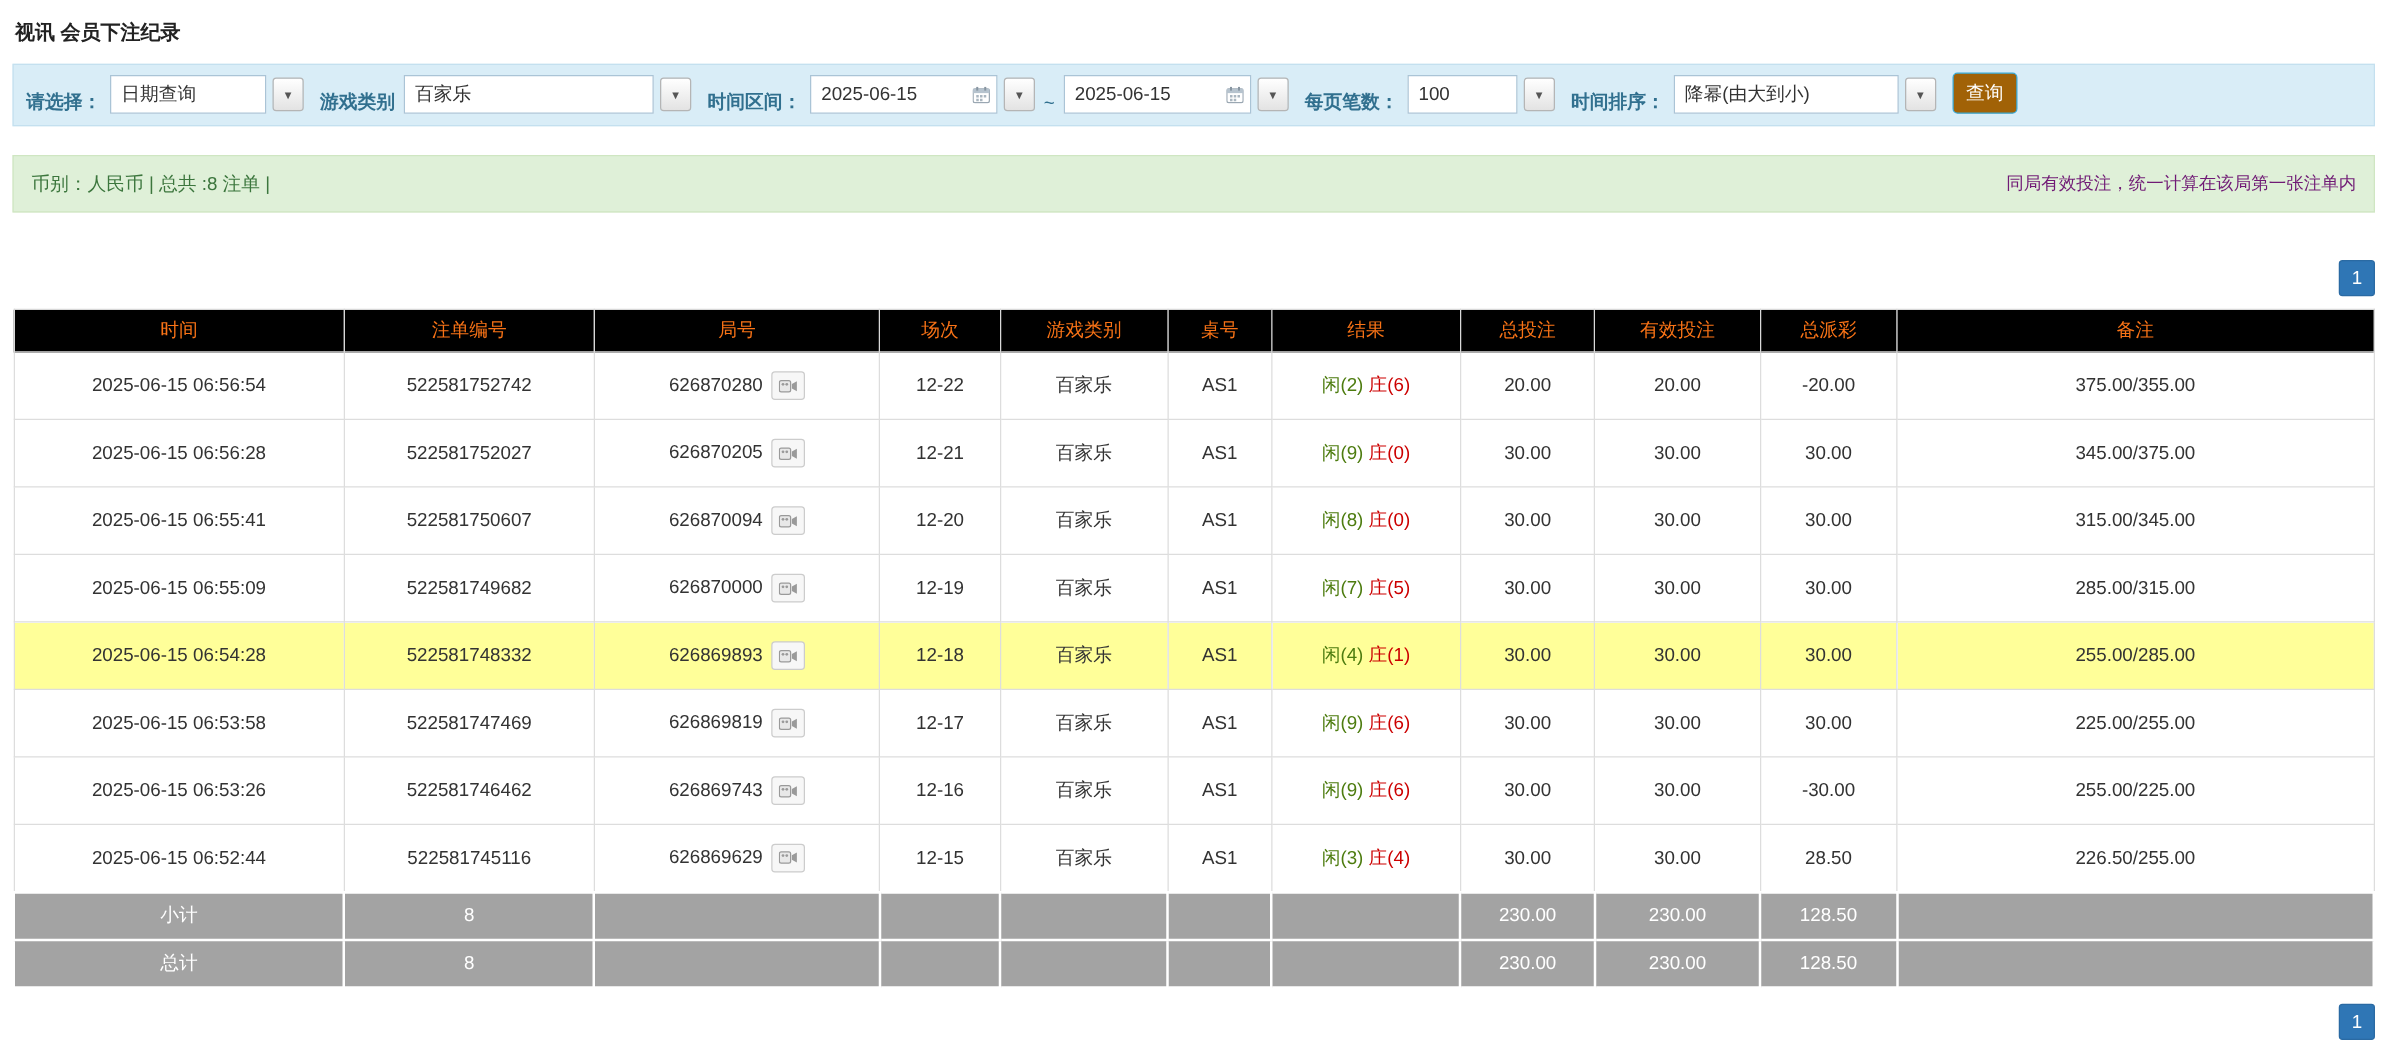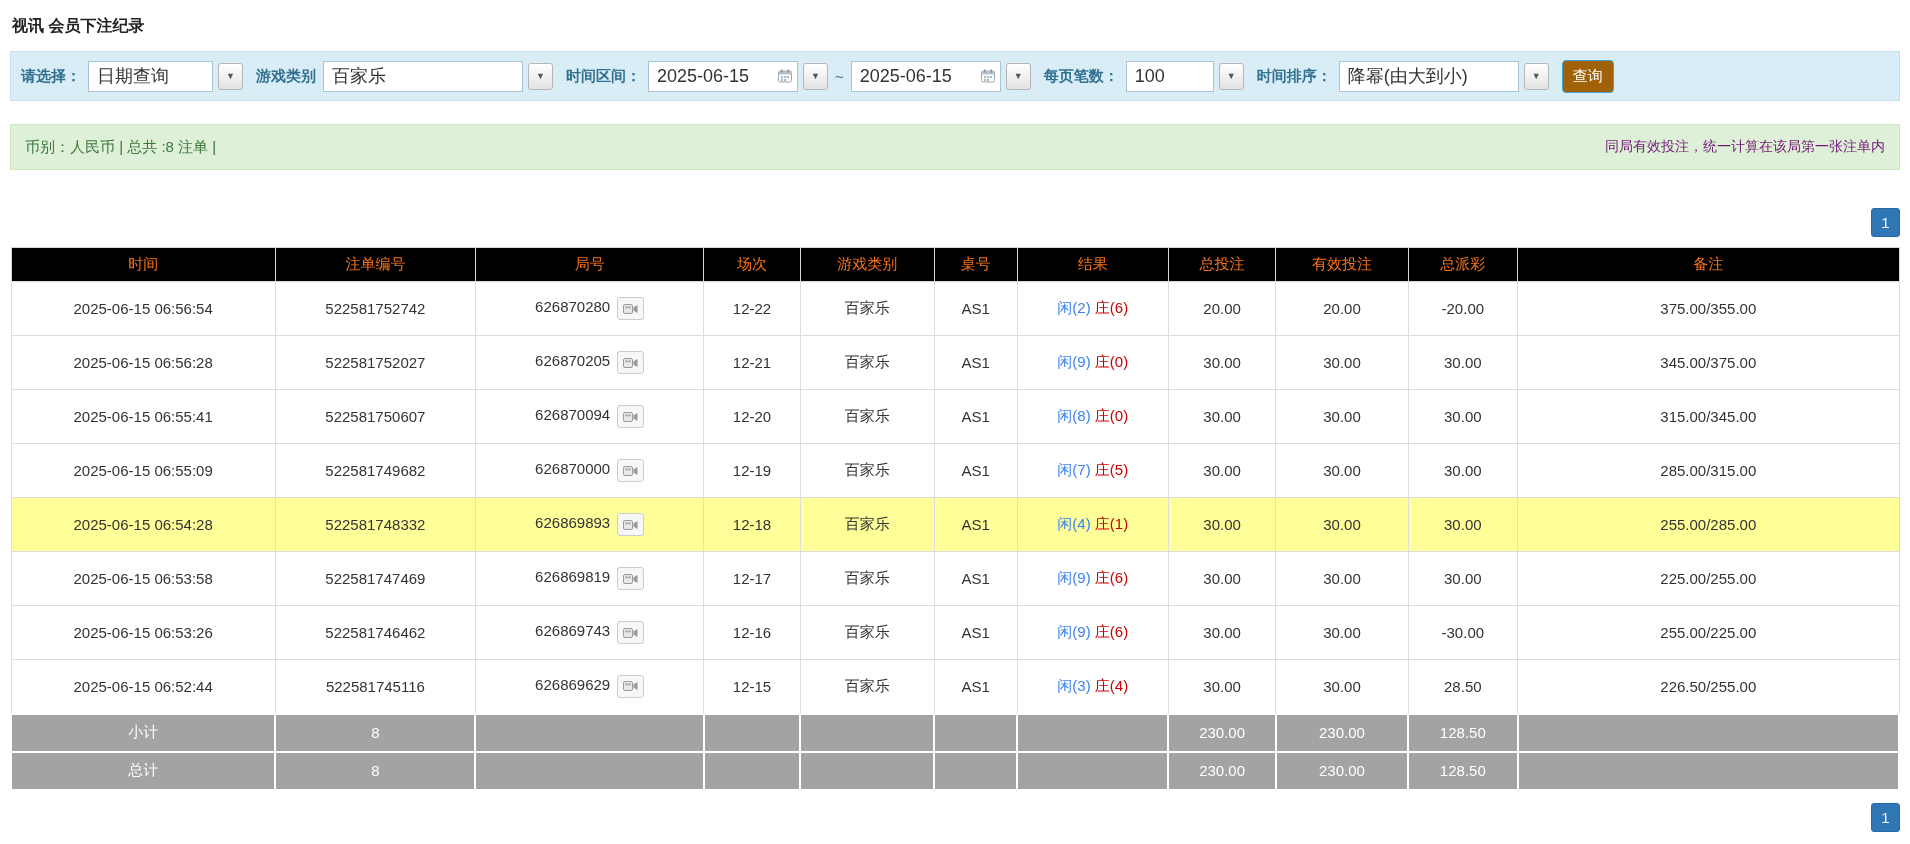--- a/index.html
+++ b/index.html
@@ -17,40 +17,40 @@
     color: #222;
     margin: 16px 2px 14px;
   }
 
   
   .filter-bar {
     background: #d9edf7;
     border: 1px solid #c4e0ef;
     padding: 9px 10px;
     display: flex;
-    align-items: center;
+    align-items: flex-end;
     gap: 7px;
     height: 50px;
   }
   .flabel {
     color: #31708f;
     font-size: 15px;
     font-weight: bold;
     white-space: nowrap;
     margin-left: 6px;
   }
   .flabel:first-child { margin-left: 0; }
   .combo { display: flex; align-items: center; gap: 5px; }
   .combo .input-wrap { position: relative; display: inline-block; }
   .combo input {
     height: 31px;
     border: 1px solid #aac4d6;
     background: #fff;
     padding: 0 8px;
-    font-size: 18px;
+    font-size: 15px;
     color: #333;
     font-family: inherit;
   }
   .combo input.has-icon { padding-right: 26px; }
   .cal-icon {
     position: absolute;
     right: 6px; top: 50%;
     transform: translateY(-50%);
     line-height: 0;
   }
@@ -136,21 +136,21 @@
     height: 54px;
     text-align: center;
     background: #fff;
     color: #333;
     overflow: hidden;
     white-space: nowrap;
   }
   table.records tbody.data tr.highlight td { background: #ffff99; }
   td.blue { color: #337ab7; cursor: pointer; }
   td.red { color: #cc0000; }
-  .player { color: #3b82f6; }
+  .player { color: #4d7c0f; }
   .banker { color: #cc0000; }
   .replay-btn {
     width: 27px; height: 23px;
     border: 1px solid #ccc;
     border-radius: 3px;
     background: #f7f7f7;
     display: inline-flex;
     align-items: center;
     justify-content: center;
     vertical-align: middle;

